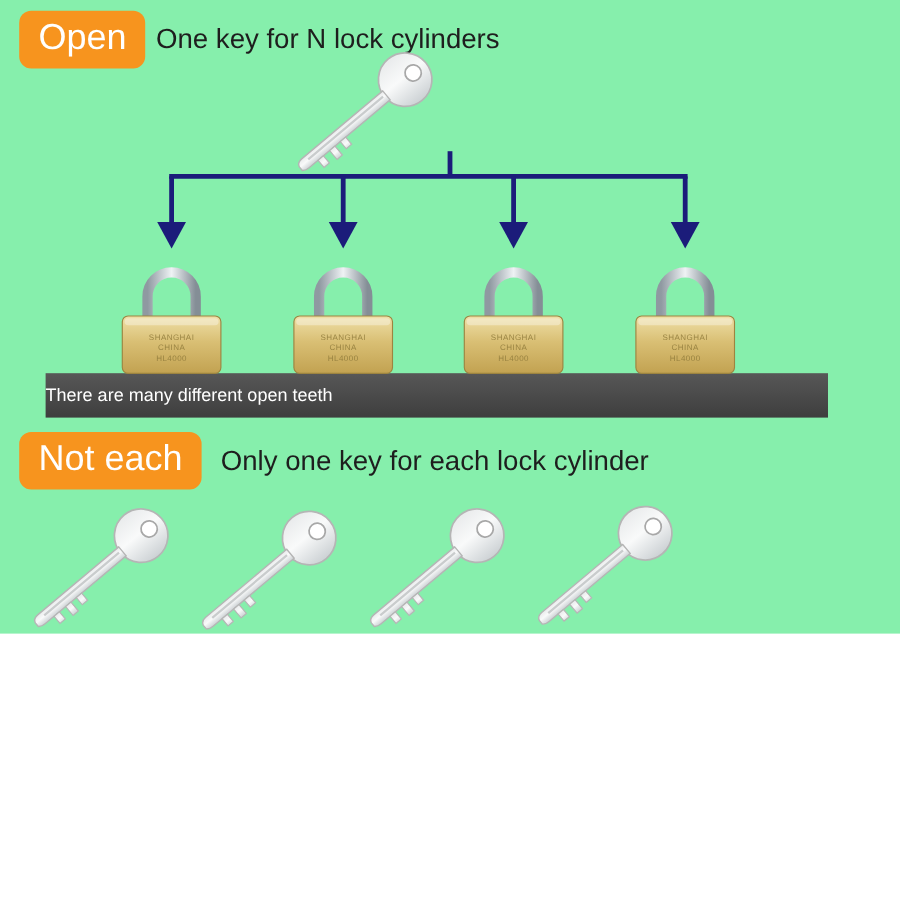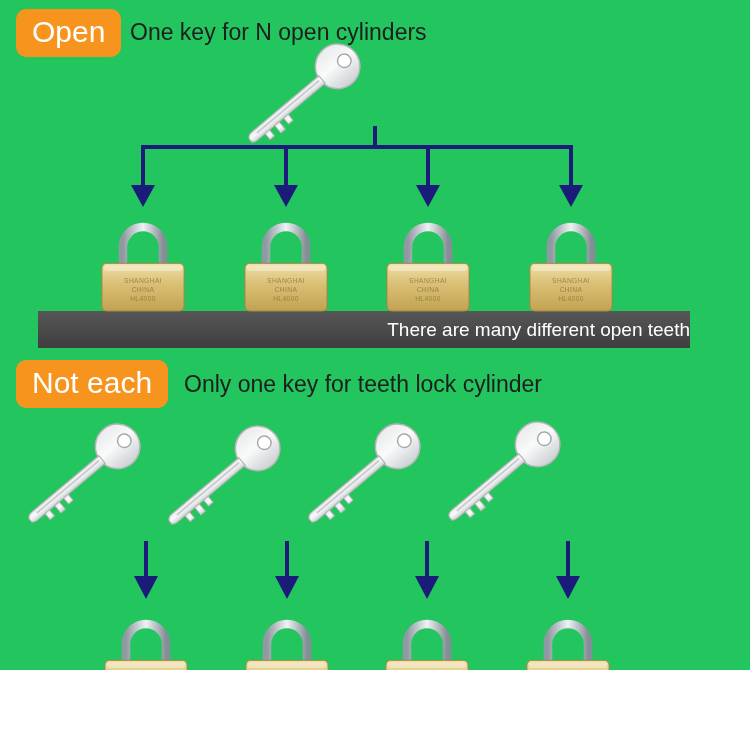--- a/index.html
+++ b/index.html
@@ -1,45 +1,45 @@
 <!DOCTYPE html>
 <html><head>
 <meta charset="utf-8">
 <style>
   html,body{margin:0;padding:0;}
   body{
     width:750px;height:750px;
     font-family:"Liberation Sans",sans-serif;
     background:#ffffff;
   }
-  .page{position:relative;width:750px;height:670px;background:#22c55e;overflow:hidden;}
+  .page{position:relative;width:750px;height:528px;background:#86efac;overflow:hidden;}
   .badge{
     position:absolute;
     background:#f7941e;
     color:#ffffff;
     border-radius:10px;
     font-size:30px;
     line-height:1;
     padding:8px 16px 10px;
     white-space:nowrap;
   }
   .heading{
     position:absolute;
     color:#1e1e1e;
     font-size:23px;
     white-space:nowrap;
   }
   .banner{
     position:absolute;
     background:linear-gradient(180deg,#575757,#3e3e3e);
     color:#ffffff;
-    font-size:19px;
+    font-size:15px;
     height:37px;
     line-height:37px;
-    text-align:right;
+    text-align:left;
   }
   .lock{position:absolute;width:96px;height:107px;}
   .keywrap{position:absolute;width:62px;height:146px;transform-origin:29px 25px;}
   .key-top{left:309px;top:41px;transform:rotate(50deg);}
   .key-b1{left:89px;top:421px;transform:rotate(50deg);}
   .key-b2{left:229px;top:423px;transform:rotate(50deg);}
   .key-b3{left:369px;top:421px;transform:rotate(50deg);}
   .key-b4{left:509px;top:419px;transform:rotate(50deg);}
   .connector{position:absolute;left:0;top:0;pointer-events:none;}
   svg{display:block;}
@@ -112,21 +112,21 @@
     <g fill="#1b1c7a">
       <polygon points="134,576 158,576 146,599"></polygon>
       <polygon points="275,576 299,576 287,599"></polygon>
       <polygon points="415,576 439,576 427,599"></polygon>
       <polygon points="556,576 580,576 568,599"></polygon>
     </g>
   </svg>
 
   <div class="badge" style="left:16px;top:9px">Open</div>
 
-  <div class="heading" style="left:130px;top:19px">One key for N open cylinders</div>
+  <div class="heading" style="left:130px;top:19px">One key for N lock cylinders</div>
 
   <div class="keywrap key-top">
     <svg width="62" height="146" viewBox="0 0 64 150">
         <use href="#key-shape"></use>
       </svg>
   </div>
 
   <div class="banner" style="left:38px;top:311px;width:652px">There are many different open teeth</div>
 
   <div class="lock" style="left:95px;top:206px">
@@ -145,21 +145,21 @@
       </svg>
   </div>
   <div class="lock" style="left:523px;top:206px">
     <svg width="96" height="107" viewBox="0 0 100 112">
         <use href="#padlock-shape"></use>
       </svg>
   </div>
 
   <div class="badge" style="left:16px;top:360px">Not each</div>
 
-  <div class="heading" style="left:184px;top:371px">Only one key for teeth lock cylinder</div>
+  <div class="heading" style="left:184px;top:371px">Only one key for each lock cylinder</div>
 
   <div class="keywrap key-b1">
     <svg width="62" height="146" viewBox="0 0 64 150">
         <use href="#key-shape"></use>
       </svg>
   </div>
   <div class="keywrap key-b2">
     <svg width="62" height="146" viewBox="0 0 64 150">
         <use href="#key-shape"></use>
       </svg>

